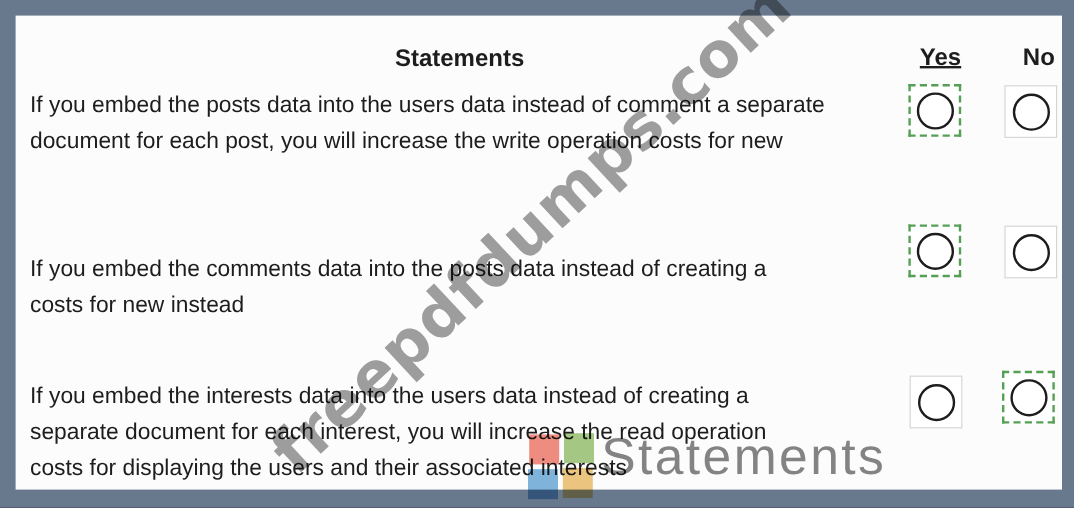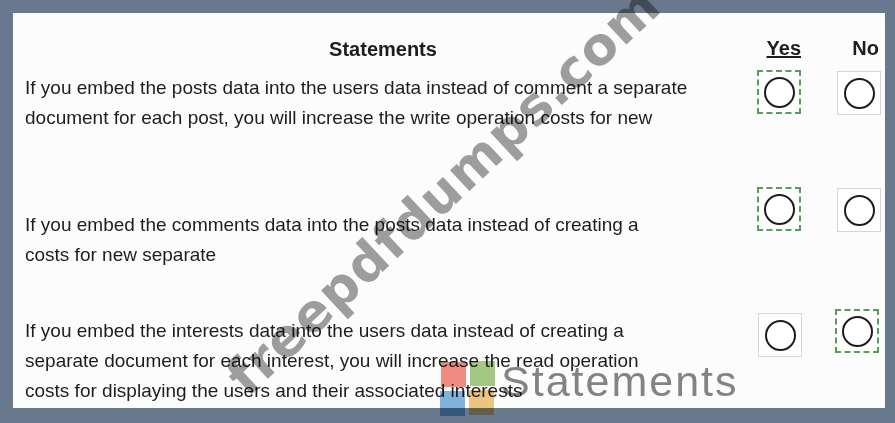--- a/index.html
+++ b/index.html
@@ -132,21 +132,21 @@
   <div class="col-header statements-h">Statements</div>
   <div class="col-header yes-h">Yes</div>
   <div class="col-header no-h">No</div>
 
   <div class="stmt s1">
     <div>If you embed the posts data into the users data instead of comment a separate</div>
     <div>document for each post, you will increase the write operation costs for new</div>
   </div>
   <div class="stmt s2">
     <div>If you embed the comments data into the posts data instead of creating a</div>
-    <div>costs for new separate</div>
+    <div>costs for new instead</div>
   </div>
   <div class="stmt s3">
     <div>If you embed the interests data into the users data instead of creating a</div>
     <div>separate document for each interest, you will increase the read operation</div>
     <div>costs for displaying the users and their associated interests</div>
   </div>
 
   <div>
     <div class="choice r1 yes selected">
       <span class="circle"></span>

